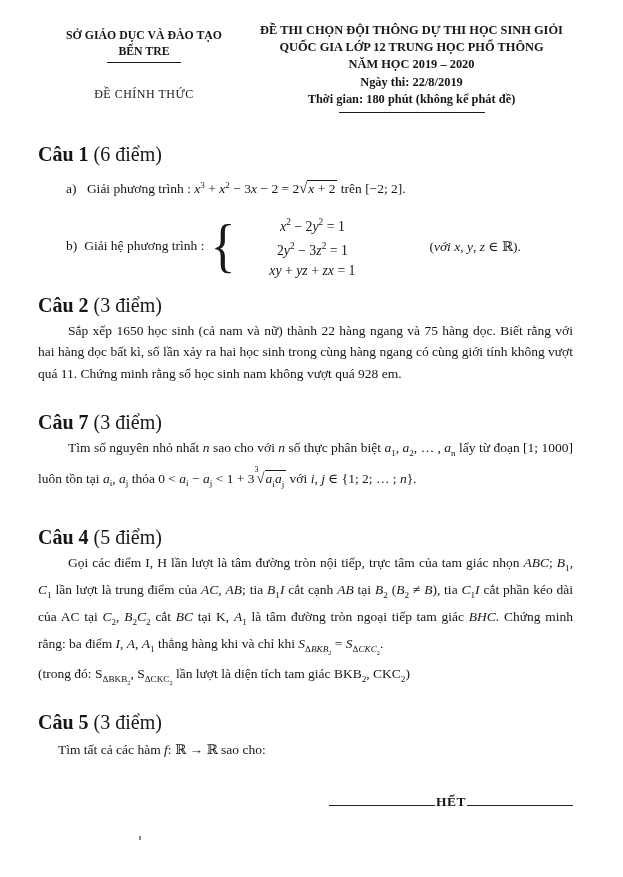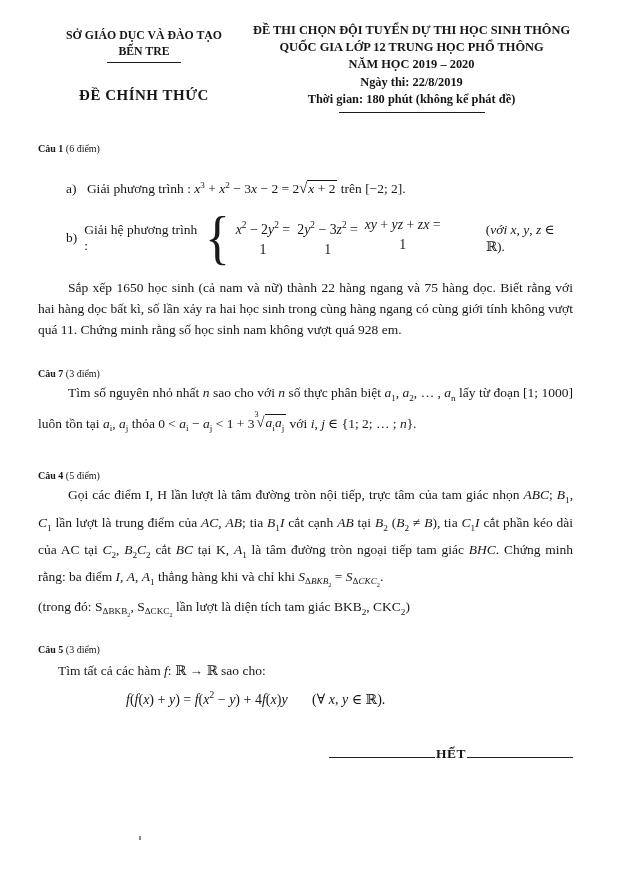--- a/index.html
+++ b/index.html
@@ -12,35 +12,35 @@
     color: #161616;
     font-family: "Liberation Serif", "DejaVu Serif", serif;
     font-size: 13.5px;
     overflow: hidden;
   }
   
   .header { display: flex; }
   .h-left { width: 212px; text-align: center; padding-top: 5px; }
   .h-dept, .h-prov { font-weight: bold; font-size: 11.8px; line-height: 16px; }
   .h-underline { width: 74px; border-top: 1.6px solid #1a1a1a; margin: 3px auto 0 auto; }
-  .h-stamp { font-weight: bold; font-size: 15px; margin-top: 24px; letter-spacing: .5px; }
+  .h-stamp { font-weight: normal; font-size: 12px; margin-top: 24px; letter-spacing: .5px; }
   .h-right { flex: 1; text-align: center; }
   .h-right div { font-weight: bold; font-size: 12.4px; line-height: 17.2px; }
   .h-underline2 { width: 146px !important; border-top: 1.6px solid #1a1a1a; margin: 4px auto 0 auto; height: 0; }
   
   .content { margin-top: 30px; }
-  .q-head { font-size: 10px; margin: 0 0 2px 0; }
+  .q-head { font-size: 20px; margin: 0 0 2px 0; }
   .q-num { font-weight: bold; }
   .q-sec1 { margin-top: 0; }
   .part { margin-left: 28px; }
-  .part-a { margin-top: 19px; line-height: 22px; }
+  .part-a { margin-top: 7px; line-height: 22px; }
   .part-b { margin-top: 12px; display: flex; align-items: center; }
   .p-label { margin-right: 7px; }
   .brace { font-size: 52px; font-weight: 400; line-height: 1; transform: scaleY(1.12); margin: 0 2px 0 6px; color:#1a1a1a; }
-  .system { display: inline-flex; flex-direction: row; text-align: center; min-width: 150px; }
+  .system { display: inline-flex; flex-direction: column; text-align: center; min-width: 150px; }
   .sys-row { line-height: 20px; font-size: 13.8px; }
   .b-note { margin-left: 42px; }
   .q-body { text-align: justify; text-indent: 30px; line-height: 21.4px; margin: 3px 0 0 0; }
   .q-note { line-height: 21px; margin: 0; }
   .gap-q2 { margin-top: 13px; }
   .gap-q3 { margin-top: 27px; }
   .gap-q4 { margin-top: 31px; }
   .gap-q5 { margin-top: 19px; }
   .q5-intro { margin-left: 20px; margin-top: 5px; line-height: 21px; }
   .q5-formula { margin-left: 88px; margin-top: 2px; font-size: 14px; line-height: 24px; }
@@ -63,21 +63,21 @@
 <div class="page">
 
   <div class="header">
     <div class="h-left">
       <div class="h-dept">SỞ GIÁO DỤC VÀ ĐÀO TẠO</div>
       <div class="h-prov">BẾN TRE</div>
       <div class="h-underline"></div>
       <div class="h-stamp">ĐỀ CHÍNH THỨC</div>
     </div>
     <div class="h-right">
-      <div>ĐỀ THI CHỌN ĐỘI TUYỂN DỰ THI HỌC SINH THÔNG</div>
+      <div>ĐỀ THI CHỌN ĐỘI THÔNG DỰ THI HỌC SINH GIỎI</div>
       <div>QUỐC GIA LỚP 12 TRUNG HỌC PHỔ THÔNG</div>
       <div>NĂM HỌC 2019 – 2020</div>
       <div>Ngày thi: 22/8/2019</div>
       <div>Thời gian: 180 phút (không kể phát đề)</div>
       <div class="h-underline2"></div>
     </div>
   </div>
 
   <div class="content">
 
@@ -97,20 +97,24 @@
         <span class="system">
           <span class="sys-row"><i>x</i><sup>2</sup> − 2<i>y</i><sup>2</sup> = 1</span>
           <span class="sys-row">2<i>y</i><sup>2</sup> − 3<i>z</i><sup>2</sup> = 1</span>
           <span class="sys-row"><i>xy</i> + <i>yz</i> + <i>zx</i> = 1</span>
         </span>
         <span class="b-note">(<i>với</i> <i>x</i>, <i>y</i>, <i>z</i> ∈ ℝ).</span>
       </div>
     </section>
 
     <section class="gap-q2">
+      <div class="q-head">
+        <span class="q-num">Câu 2</span>
+        <span class="q-pts">(3 điểm)</span>
+      </div>
       <p class="q-body">Sắp xếp 1650 học sinh (cả nam và nữ) thành 22 hàng ngang và 75 hàng dọc. Biết rằng với hai hàng dọc bất kì, số lần xảy ra hai học sinh trong cùng hàng ngang có cùng giới tính không vượt quá 11. Chứng minh rằng số học sinh nam không vượt quá 928 em.</p>
     </section>
 
     <section class="gap-q3">
       <div class="q-head">
         <span class="q-num">Câu 7</span>
         <span class="q-pts">(3 điểm)</span>
       </div>
       <p class="q-body">Tìm số nguyên nhỏ nhất <i>n</i> sao cho với <i>n</i> số thực phân biệt <i>a</i><sub>1</sub>, <i>a</i><sub>2</sub>, … , <i>a</i><sub>n</sub> lấy từ đoạn [1; 1000] luôn tồn tại <i>a</i><sub>i</sub>, <i>a</i><sub>j</sub> thỏa 0 &lt; <i>a</i><sub>i</sub> − <i>a</i><sub>j</sub> &lt; 1 + 3<span class="root"><sup class="ridx">3</sup><span class="rsign">√</span><span class="rad"><i>a</i><sub>i</sub><i>a</i><sub>j</sub></span></span> với <i>i</i>, <i>j</i> ∈ {1; 2; … ; <i>n</i>}.</p>
     </section>
@@ -123,21 +127,20 @@
       <p class="q-body">Gọi các điểm I, H lần lượt là tâm đường tròn nội tiếp, trực tâm của tam giác nhọn <i>ABC</i>; <i>B</i><sub>1</sub>, <i>C</i><sub>1</sub> lần lượt là trung điểm của <i>AC</i>, <i>AB</i>; tia <i>B</i><sub>1</sub><i>I</i> cắt cạnh <i>AB</i> tại <i>B</i><sub>2</sub> (<i>B</i><sub>2</sub> ≠ <i>B</i>), tia <i>C</i><sub>1</sub><i>I</i> cắt phần kéo dài của AC tại <i>C</i><sub>2</sub>, <i>B</i><sub>2</sub><i>C</i><sub>2</sub> cắt <i>BC</i> tại K, <i>A</i><sub>1</sub> là tâm đường tròn ngoại tiếp tam giác <i>BHC</i>. Chứng minh rằng: ba điểm <i>I</i>, <i>A</i>, <i>A</i><sub>1</sub> thẳng hàng khi và chỉ khi <i>S</i><sub>Δ<i>BKB</i><sub>2</sub></sub> = <i>S</i><sub>Δ<i>CKC</i><sub>2</sub></sub>.</p>
       <p class="q-note">(trong đó: S<sub>ΔBKB<sub>2</sub></sub>, S<sub>ΔCKC<sub>2</sub></sub> lần lượt là diện tích tam giác BKB<sub>2</sub>, CKC<sub>2</sub>)</p>
     </section>
 
     <section class="gap-q5">
       <div class="q-head">
         <span class="q-num">Câu 5</span>
         <span class="q-pts">(3 điểm)</span>
       </div>
       <div class="q5-intro">Tìm tất cả các hàm <i>f</i>: ℝ → ℝ sao cho:</div>
-      <div class="q5-formula"><i>f</i>(<i>f</i>(<i>x</i>) + <i>y</i>) = <i>f</i>(<i>x</i><sup>2</sup> − <i>y</i>) + 4<i>f</i>(<i>x</i>)<i>y</i>&nbsp;&nbsp;&nbsp;&nbsp;&nbsp;&nbsp; (∀ <i>x</i>, <i>y</i> ∈ ℝ).</div>
     </section>
 
   </div>
 
   <div class="footer">
     <span class="fline"></span><span class="fend">HẾT</span><span class="fline"></span>
   </div>
 
   <div class="speck"></div>
 </div>

